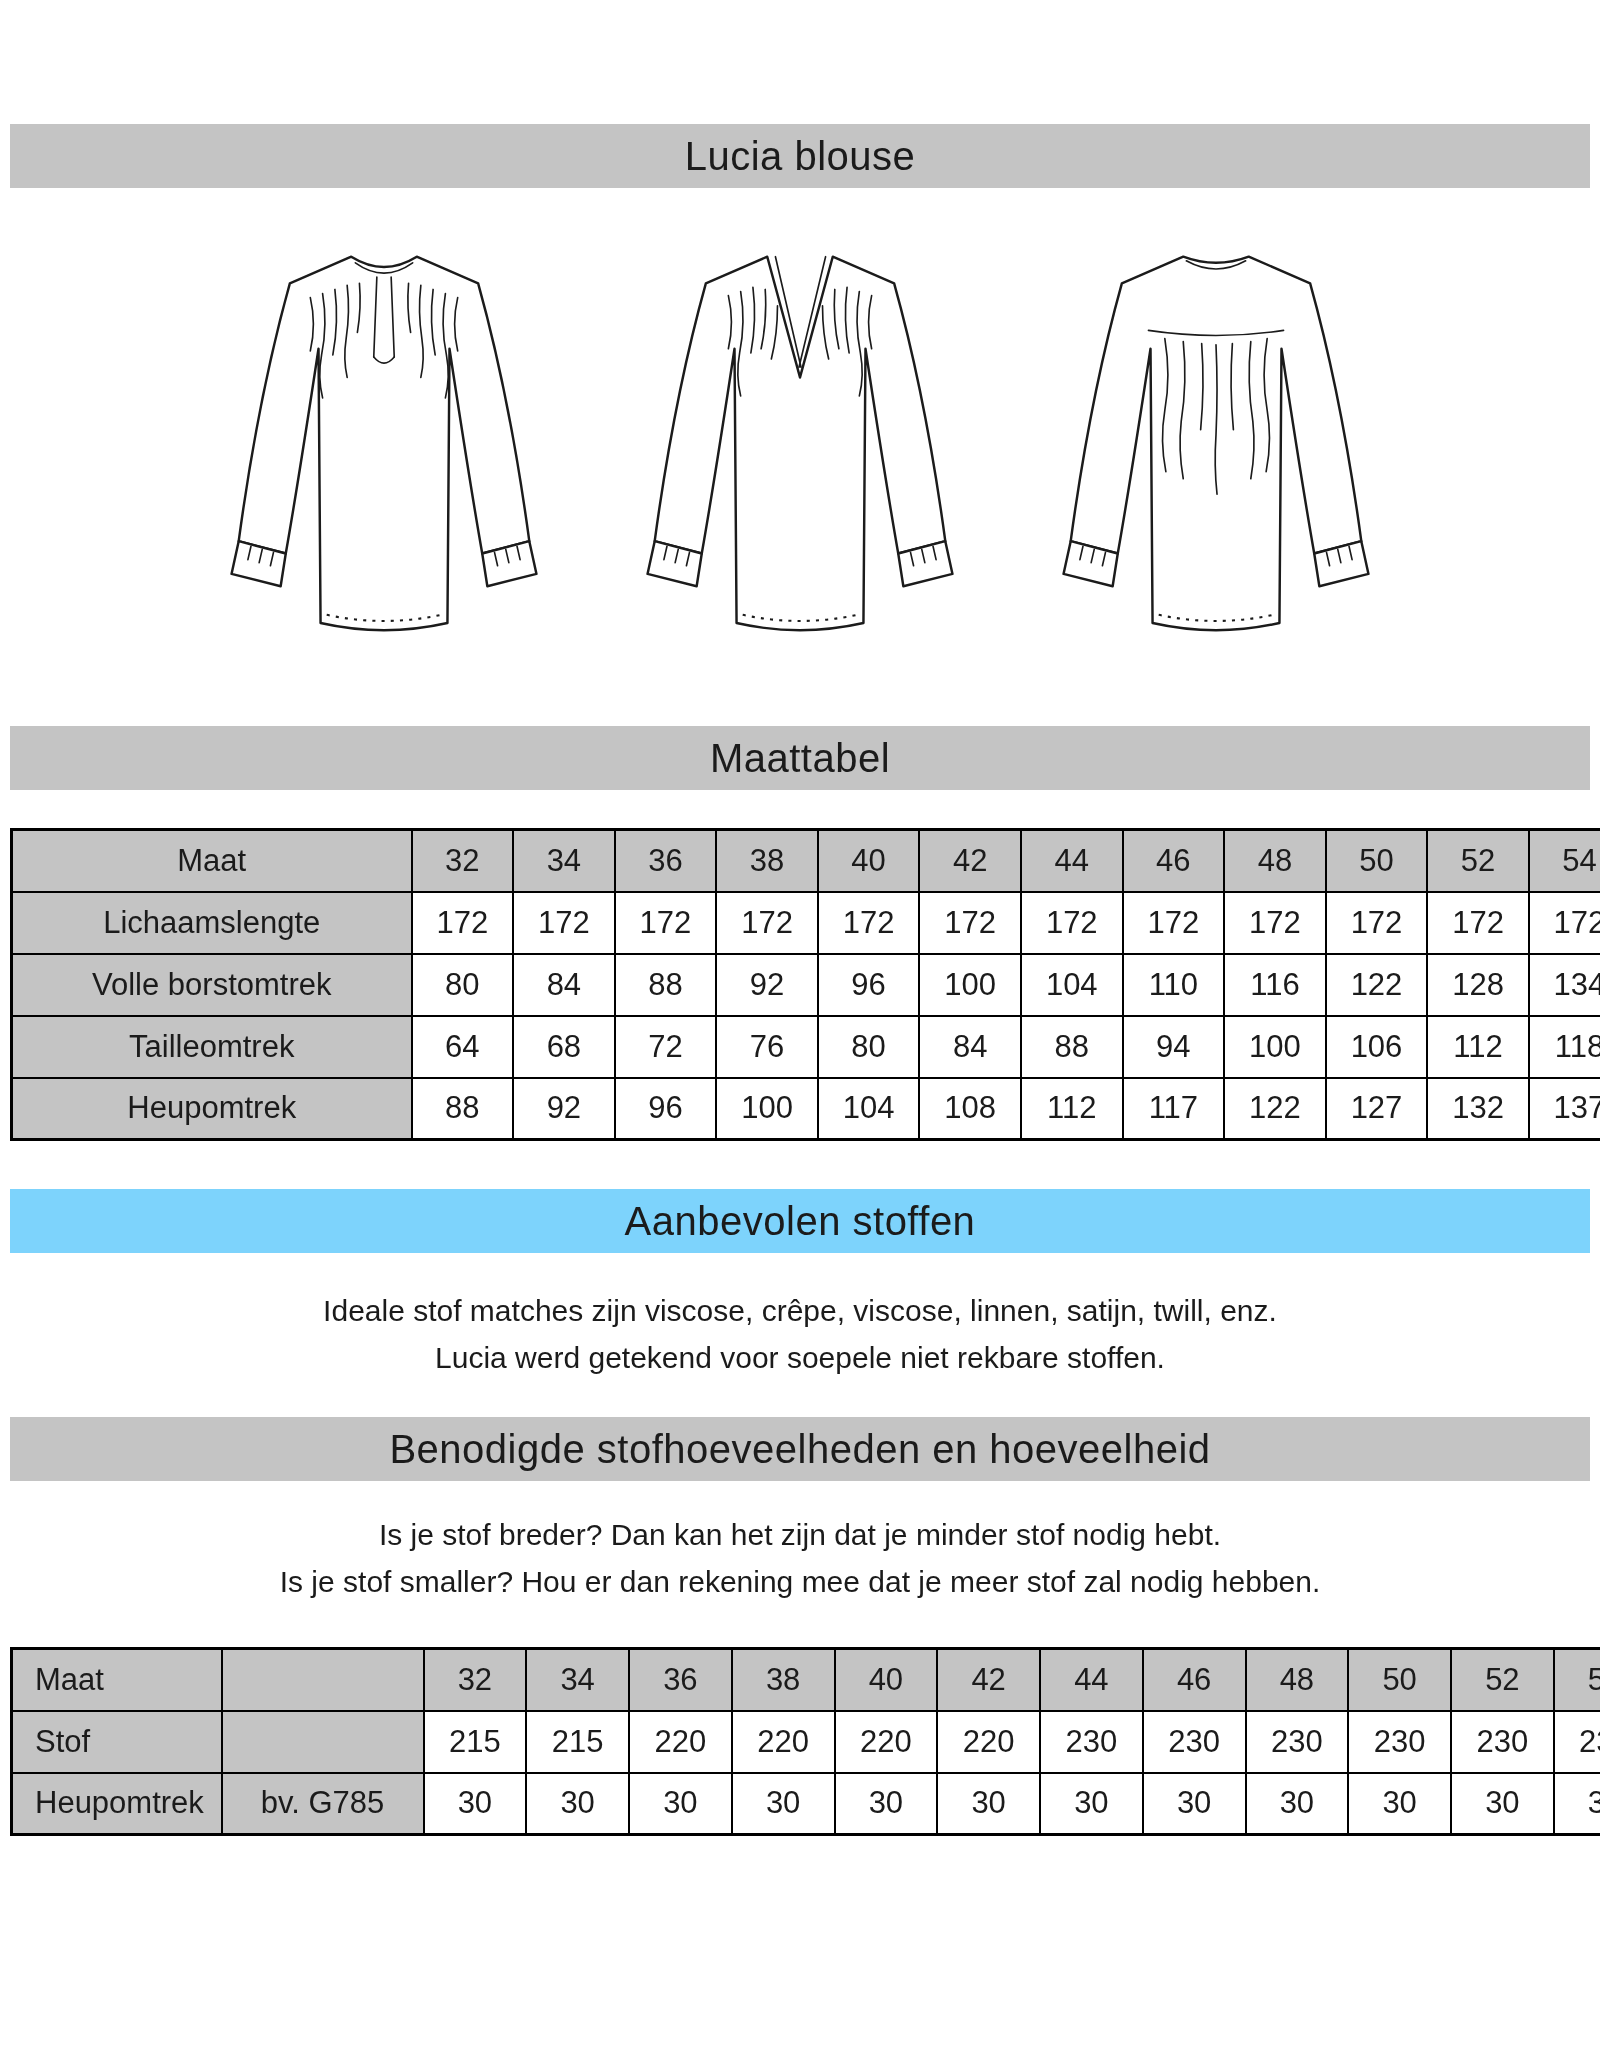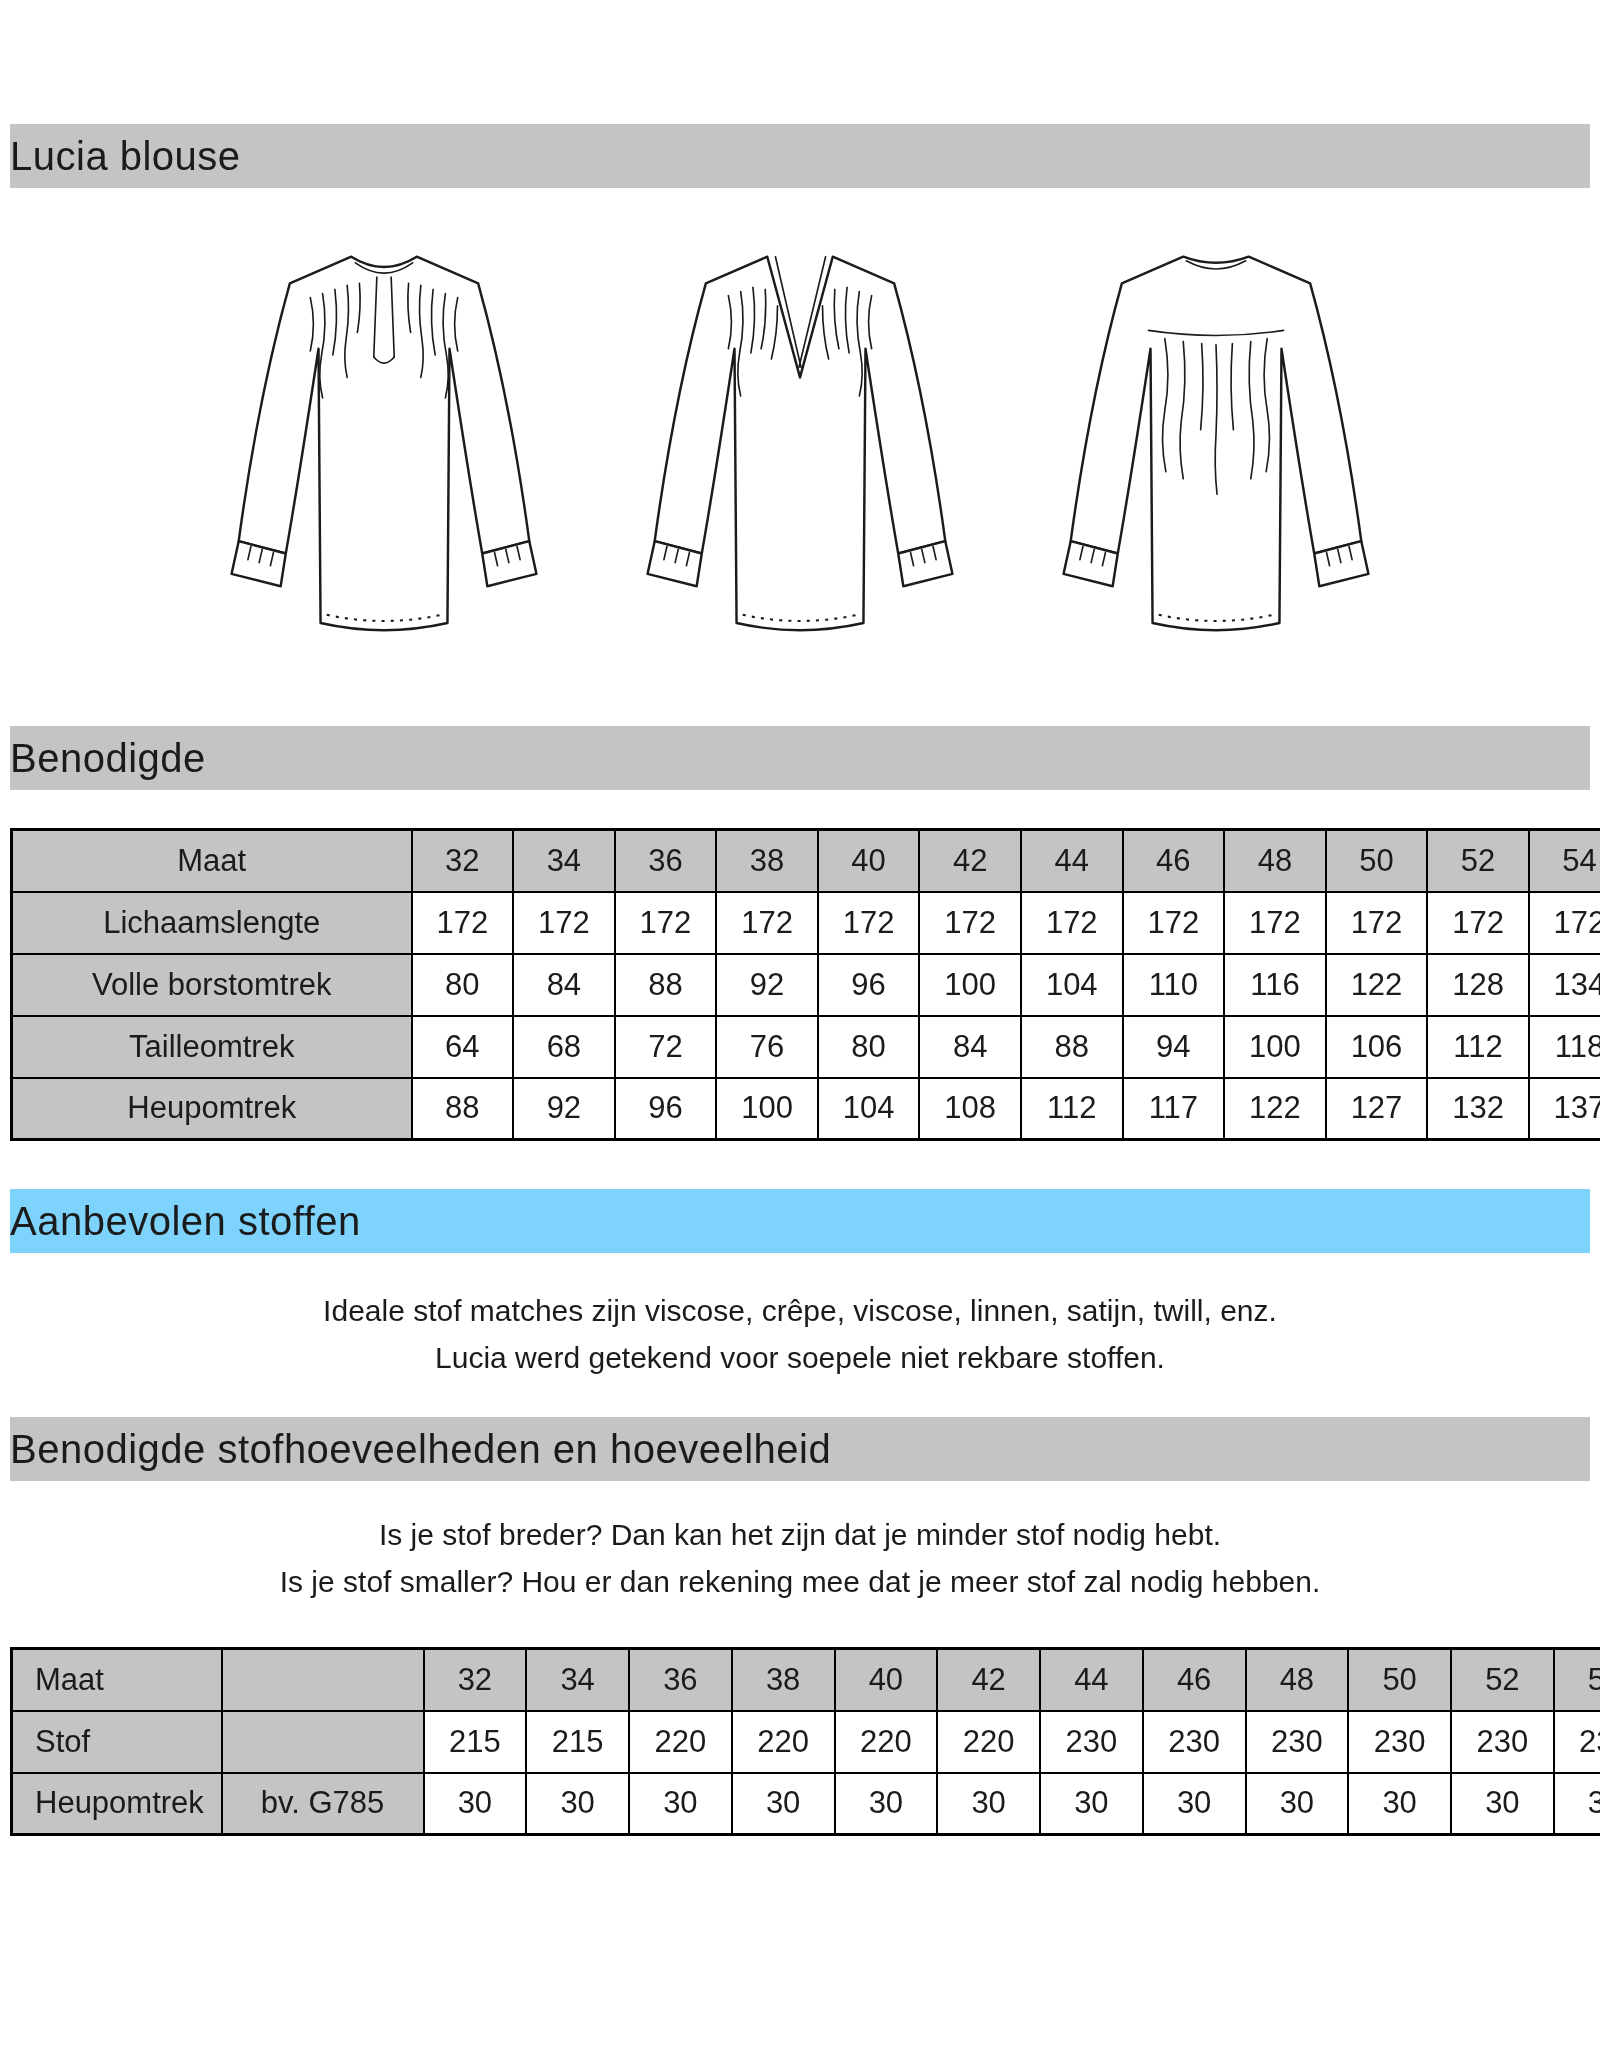--- a/index.html
+++ b/index.html
@@ -11,21 +11,21 @@
     color: #1b1b1b;
     overflow: hidden;
   }
   .spacer-top { height: 124px; }
   .band {
     height: 64px;
     margin: 0 10px;
     background: #c4c4c4;
     display: flex;
     align-items: center;
-    justify-content: flex-start;
+    justify-content: center;
   }
   .band span {
     font-size: 40px;
     font-weight: 400;
     letter-spacing: 0.5px;
   }
   .drawings {
     margin-top: 38px;
     height: 452px;
     display: flex;
@@ -164,21 +164,21 @@
         <path d="M310,313 l3,13"></path>
           <path d="M299,316 l3,13"></path>
           <path d="M288,319 l3,13"></path>
       </g>
       <path d="M124,380 Q180,392 236,380" fill="none" stroke="#1b1b1b" stroke-width="2" stroke-dasharray="3,6"></path>
     </svg>
 
   </div>
 
   <div class="band maattabel-band" style="background: rgb(196, 196, 196);">
-    <span>Benodigde</span>
+    <span>Maattabel</span>
   </div>
 
   <div class="table-clip size-clip">
     <table class="size-table">
         <tbody>
           <tr>
             <th class="label-cell" style="background: rgb(196, 196, 196);">Maat</th>
             <th class="head-cell" style="background: rgb(196, 196, 196);">32</th>
             <th class="head-cell" style="background: rgb(196, 196, 196);">34</th>
             <th class="head-cell" style="background: rgb(196, 196, 196);">36</th>

